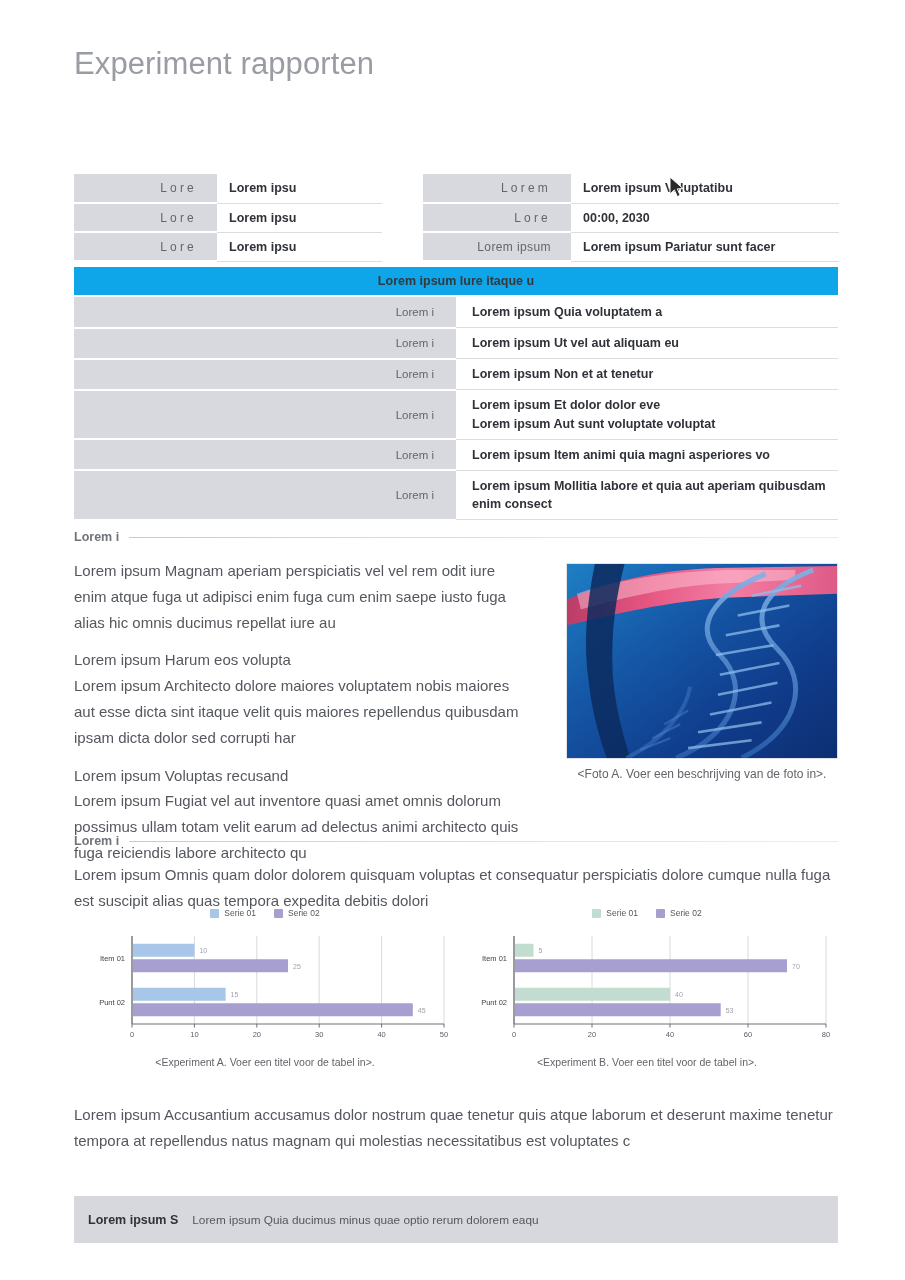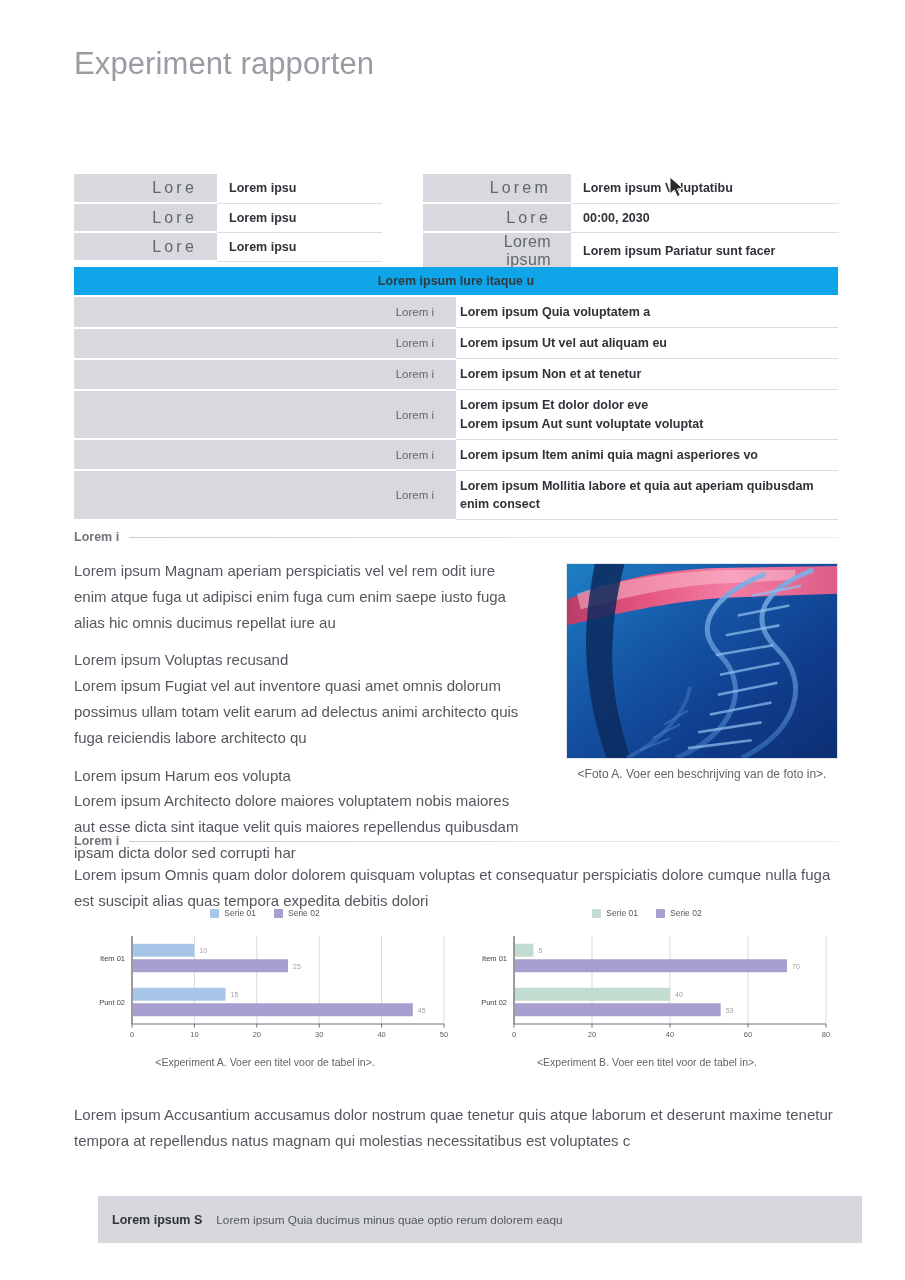--- a/index.html
+++ b/index.html
@@ -36,21 +36,21 @@
     border: 1px solid #d6d7db; background: #fff;
     height: 82px;
   }
 
   
   .meta-row { position: absolute; top: 174px; left: 0; width: 905px; }
   .meta-table { border-collapse: collapse; table-layout: fixed; }
   .meta-table td { height: 29px; vertical-align: middle; }
   .meta-label {
     background: #d8d9de; color: #62656c;
-    font-size: 16px; text-align: right;
+    font-size: 12px; text-align: right;
     padding-right: 20px;
     border-bottom: 2px solid #ffffff;
     letter-spacing: 0.4px;
     padding-left: 32px;
   }
   .meta-label.spaced { letter-spacing: 3.2px; }
   .meta-value {
     background: #ffffff; color: #2f3238;
     font-size: 12.5px; font-weight: bold;
     padding-left: 12px;
@@ -73,21 +73,21 @@
     border-bottom: 2px solid #ffffff;
   }
   .main-table td.row-label {
     width: 142px; background: #d8d9de; color: #62656c;
     font-size: 11.5px; text-align: right; padding-right: 22px;
     border-bottom: 2px solid #ffffff; vertical-align: middle;
   }
   .main-table td.row-value {
     background: #ffffff; color: #2f3238;
     font-size: 12.5px; font-weight: bold;
-    padding: 6px 0 6px 4px;
+    padding: 6px 0 6px 16px;
     border-bottom: 1px solid #dcdde1; vertical-align: middle;
   }
   .main-table tr { height: 28px; }
   .row-value .line { display: block; line-height: 1.45; }
 
   
   .section { position: absolute; left: 74px; width: 764px; }
   .sec-head { display: flex; align-items: center; gap: 10px; margin-bottom: 14px; }
   .sec-head .sec-title {
     font-size: 12.5px; font-weight: bold; color: #70737a; white-space: nowrap;
@@ -123,21 +123,21 @@
   .chart-caption {
     margin-top: 10px; text-align: center;
     font-size: 10.5px; color: #616469;
   }
 
   
   .footer-note {
     position: absolute; left: 74px; top: 1196px;
     width: 764px; height: 47px;
     background: #d7d8dd; display: flex; align-items: center;
-    padding-left: 14px; gap: 14px; margin-left: 24px;
+    padding-left: 14px; gap: 14px;
   }
   .footer-note .fn-label { font-size: 12.5px; font-weight: bold; color: #2f3238; }
   .footer-note .fn-text { font-size: 11.8px; color: #54575e; }
 
   
   .cursor { position: absolute; left: 668px; top: 176px; pointer-events: none; }
 </style>
 </head>
 <body>
 
@@ -229,24 +229,24 @@
   </tbody>
     </table>
 
   <div class="section" style="top:530px;">
     <div class="sec-head">
       <span class="sec-title">Lorem i</span>
       <span class="rule"></span>
     </div>
     <div class="body-text" style="width:455px;">
       <p>Lorem ipsum Magnam aperiam perspiciatis vel vel rem odit iure enim atque fuga ut adipisci enim fuga cum enim saepe iusto fuga alias hic omnis ducimus repellat iure au</p>
+      <p style="white-space:pre-line;">Lorem ipsum Harum eos volupta
+Lorem ipsum Architecto dolore maiores voluptatem nobis maiores aut esse dicta sint itaque velit quis maiores repellendus quibusdam ipsam dicta dolor sed corrupti har</p>
       <p style="white-space:pre-line;">Lorem ipsum Voluptas recusand
 Lorem ipsum Fugiat vel aut inventore quasi amet omnis dolorum possimus ullam totam velit earum ad delectus animi architecto quis fuga reiciendis labore architecto qu</p>
-      <p style="white-space:pre-line;">Lorem ipsum Harum eos volupta
-Lorem ipsum Architecto dolore maiores voluptatem nobis maiores aut esse dicta sint itaque velit quis maiores repellendus quibusdam ipsam dicta dolor sed corrupti har</p>
     </div>
   </div>
 
   <div class="photo-wrap">
     <svg class="photo" viewBox="0 0 272 196" preserveAspectRatio="none">
       <defs>
         <linearGradient id="bgGrad" x1="0" y1="0" x2="1" y2="1">
           <stop offset="0%" stop-color="#1f7fc4"></stop>
           <stop offset="35%" stop-color="#1559a8"></stop>
           <stop offset="70%" stop-color="#103c8c"></stop>

